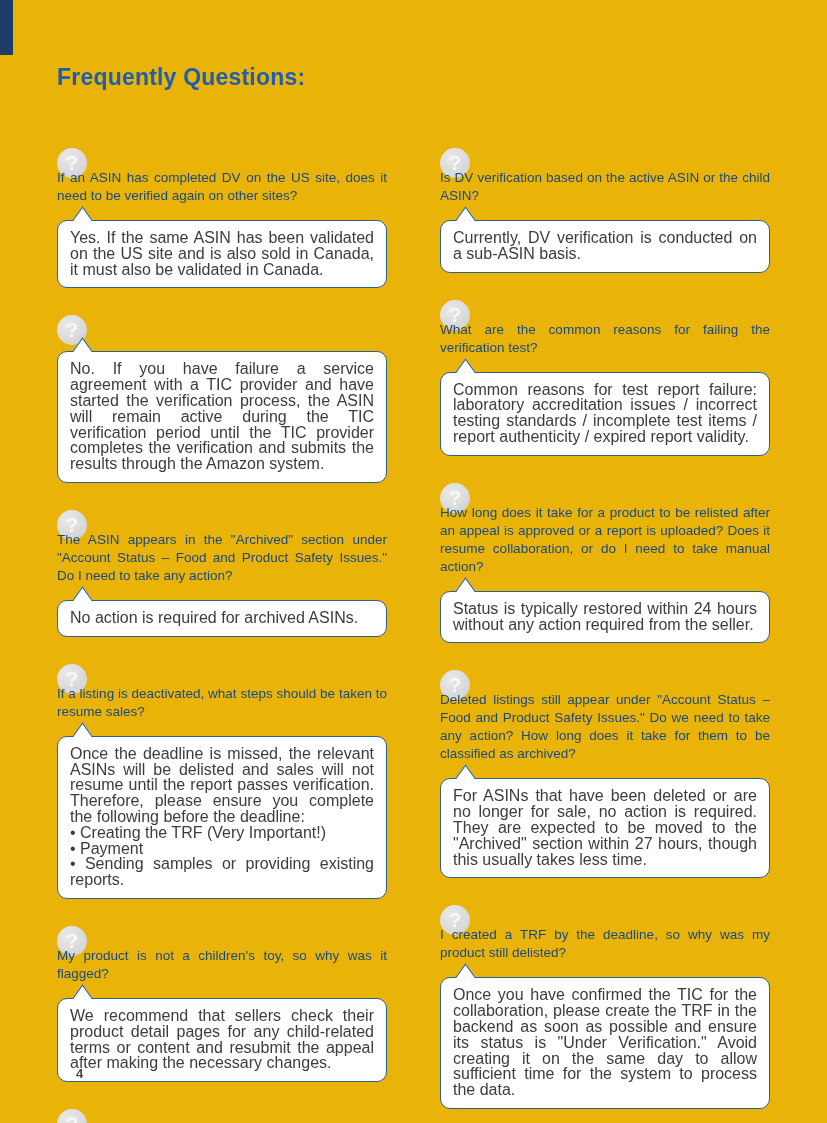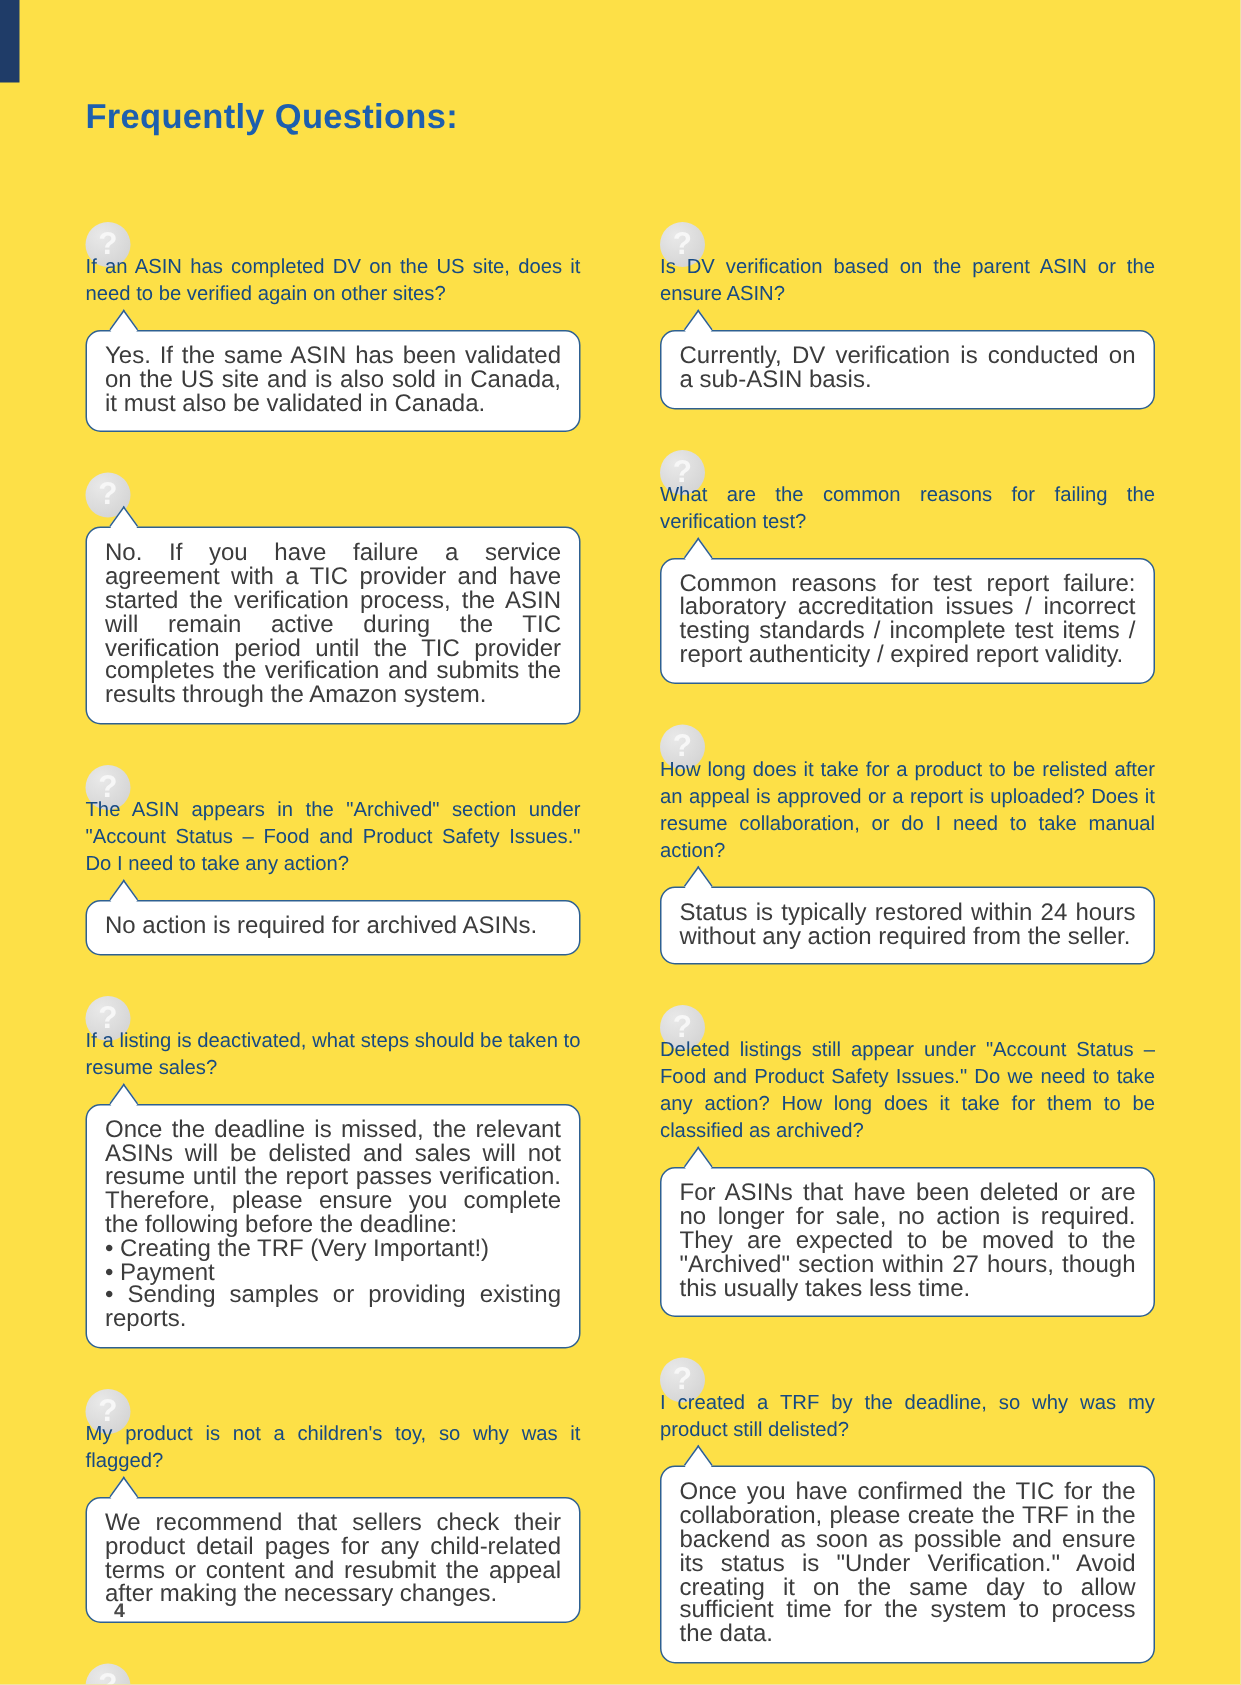--- a/index.html
+++ b/index.html
@@ -1,21 +1,21 @@
 <!DOCTYPE html>
 <html><head>
 <meta charset="utf-8">
 <style>
   html, body { margin: 0; padding: 0; background: #e8e8e8; }
   .page {
     position: relative;
     width: 827px;
     height: 1123px;
     margin: 0 auto;
-    background: #fde047;
+    background: #eab308;
     overflow: hidden;
     font-family: "Liberation Sans", sans-serif;
   }
   .corner-bar {
     position: absolute;
     left: 0; top: 0;
     width: 13px; height: 55px;
     background: #1f3c68;
   }
   .title {
@@ -151,21 +151,21 @@
         <div class="q-text">If an ASIN is no longer for sale, will not undergoing TIC verification affect account performance?</div>
 
       </div>
 
     </div>
 
     <div class="col">
 
       <div class="qa-item">
         <div class="q-icon">?</div>
-        <div class="q-text">Is DV verification based on the parent ASIN or the ensure ASIN?</div>
+        <div class="q-text">Is DV verification based on the active ASIN or the child ASIN?</div>
         <div class="bubble">
           <div class="a-text">Currently, DV verification is conducted on a sub-ASIN basis.</div>
         </div>
       </div>
 
       <div class="qa-item">
         <div class="q-icon">?</div>
         <div class="q-text">What are the common reasons for failing the verification test?</div>
         <div class="bubble">
           <div class="a-text">Common reasons for test report failure: laboratory accreditation issues / incorrect testing standards / incomplete test items / report authenticity / expired report validity.</div>

